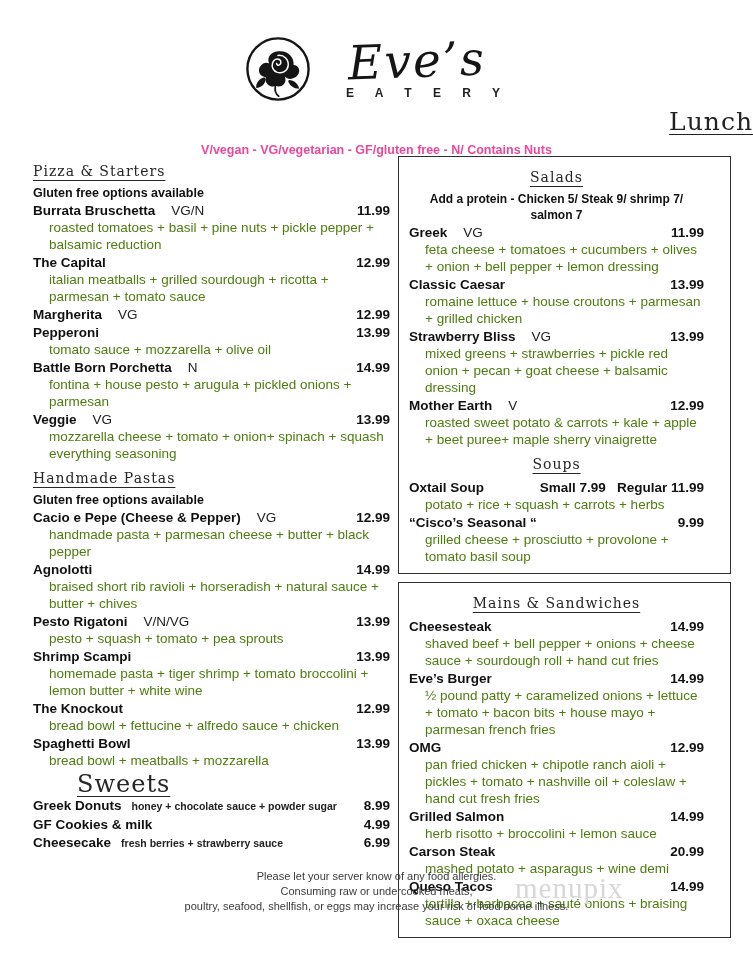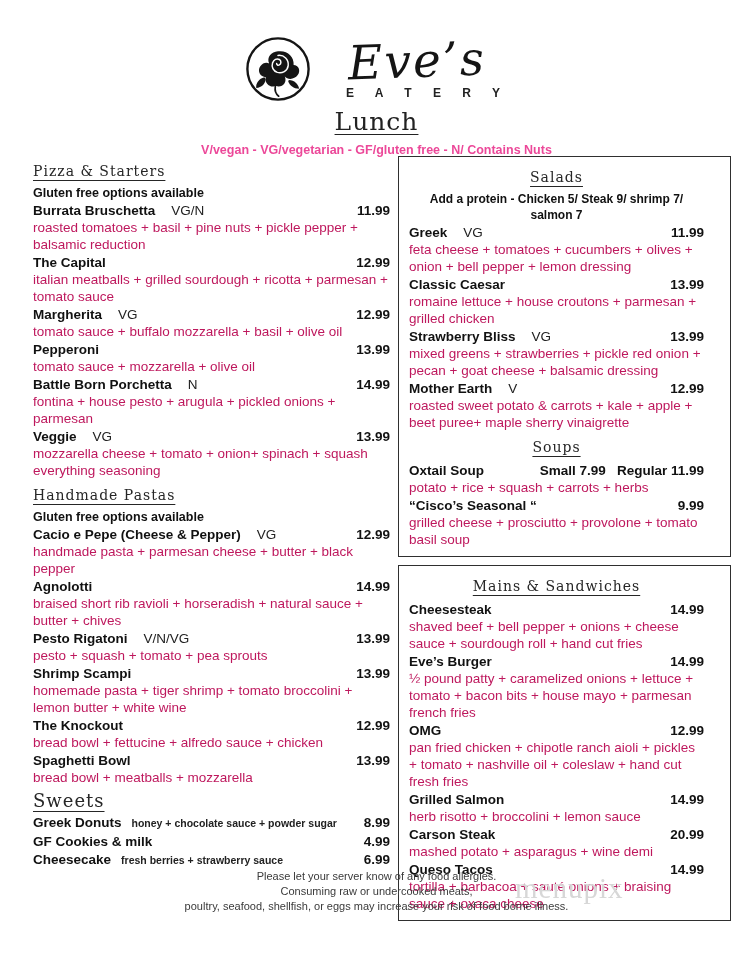--- a/index.html
+++ b/index.html
@@ -19,45 +19,46 @@
     font-size:47px;line-height:46px;letter-spacing:2px;color:#151515;
     transform:rotate(-2deg);
   }
   .brand-sub{
     font-family:"Liberation Sans", sans-serif;font-size:12px;letter-spacing:9px;
     color:#222;margin-top:2px;padding-left:22px;font-weight:bold;
   }
   .menu-title{
     font-family:"DejaVu Serif", serif;font-size:25px;letter-spacing:1px;color:#222;
     margin-top:1px;
+    text-align:right;
   }
   .menu-title span{text-decoration:underline;text-underline-offset:4px;text-decoration-thickness:1px;}
   .legend{font-size:12.5px;font-weight:bold;color:#ec4899;margin-top:7px;}
 
   
   .left-col{position:absolute;left:33px;top:155px;width:357px;}
   .right-col{position:absolute;left:398px;top:156px;width:333px;}
   .box{border:1.5px solid #2f2f2f;padding:4px 26px 8px 10px;margin-bottom:8px;background:#fff;}
 
   .section-title{
     font-family:"DejaVu Serif", serif;font-weight:400;font-size:14px;
     letter-spacing:1px;color:#262626;line-height:27px;margin-top:3px;
   }
-  .section-title.compact{font-size:18px;line-height:24px;}
+  .section-title.compact{font-size:24px;line-height:24px;margin-left:44px;}
   .section-title.centered{text-align:center;}
   .section-title .tu{text-decoration:underline;text-underline-offset:4px;text-decoration-thickness:1px;}
   .note{font-size:12.5px;font-weight:bold;line-height:16px;color:#111;}
   .note.centered{text-align:center;font-size:12px;}
 
   .item-row{display:flex;justify-content:space-between;align-items:baseline;line-height:17px;margin-top:1px;}
   .item-left{font-size:13.5px;font-weight:bold;color:#111;}
   .item-tags{font-weight:normal;margin-left:16px;font-size:13.5px;color:#222;}
   .inline-desc{font-weight:bold;font-size:10.5px;color:#222;margin-left:10px;letter-spacing:0px;}
   .item-price{font-size:13.5px;font-weight:bold;color:#111;white-space:pre;}
-  .desc{font-size:13.5px;font-weight:normal;color:#be185d;line-height:17px;}
+  .desc{font-size:13.5px;font-weight:normal;color:#4d7c0f;line-height:17px;margin-left:16px;}
 
   
   .footer{position:absolute;top:869px;left:0;right:0;text-align:center;
     font-size:11px;line-height:15px;color:#3a3a3a;}
   .watermark{
     position:absolute;top:872px;left:515px;
     font-family:Liberation Serif, serif;font-size:29px;font-weight:400;
     color:#d7d7d7;letter-spacing:1px;
   }
 </style>
@@ -95,21 +96,20 @@
       <div class="desc">roasted tomatoes + basil + pine nuts + pickle pepper + balsamic reduction</div>
       <div class="item-row">
         <span class="item-left"><span>The Capital</span></span>
         <span class="item-price">12.99</span>
       </div>
       <div class="desc">italian meatballs + grilled sourdough + ricotta + parmesan + tomato sauce</div>
       <div class="item-row">
         <span class="item-left"><span>Margherita</span><span class="item-tags">VG</span></span>
         <span class="item-price">12.99</span>
       </div>
-      <div class="desc">tomato sauce + buffalo mozzarella + basil + olive oil</div>
       <div class="item-row">
         <span class="item-left"><span>Pepperoni</span></span>
         <span class="item-price">13.99</span>
       </div>
       <div class="desc">tomato sauce + mozzarella + olive oil</div>
       <div class="item-row">
         <span class="item-left"><span>Battle Born Porchetta</span><span class="item-tags">N</span></span>
         <span class="item-price">14.99</span>
       </div>
       <div class="desc">fontina + house pesto + arugula + pickled onions + parmesan</div>

